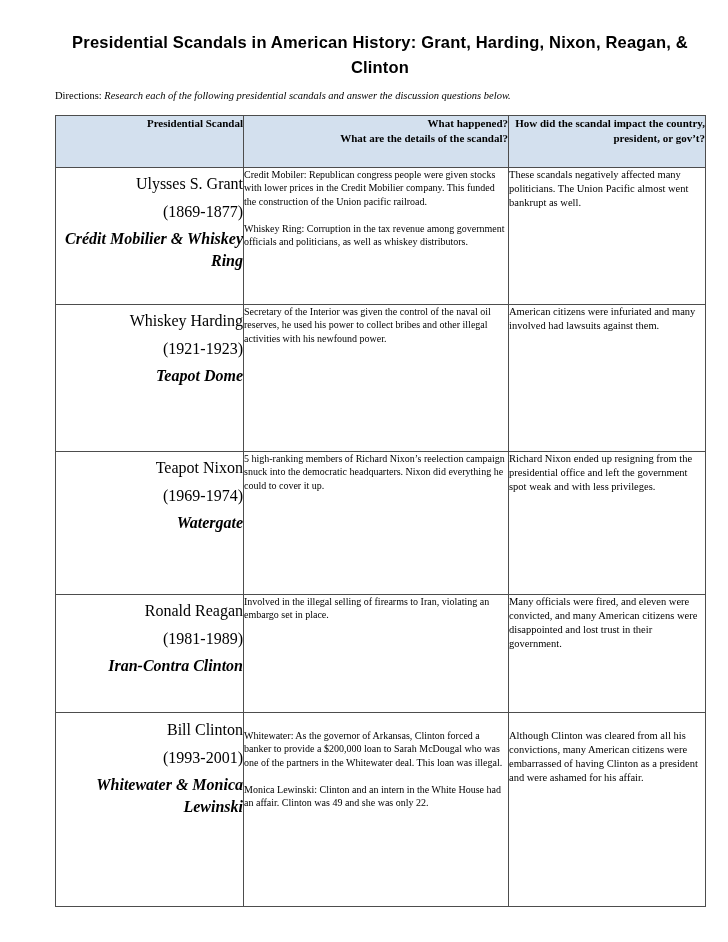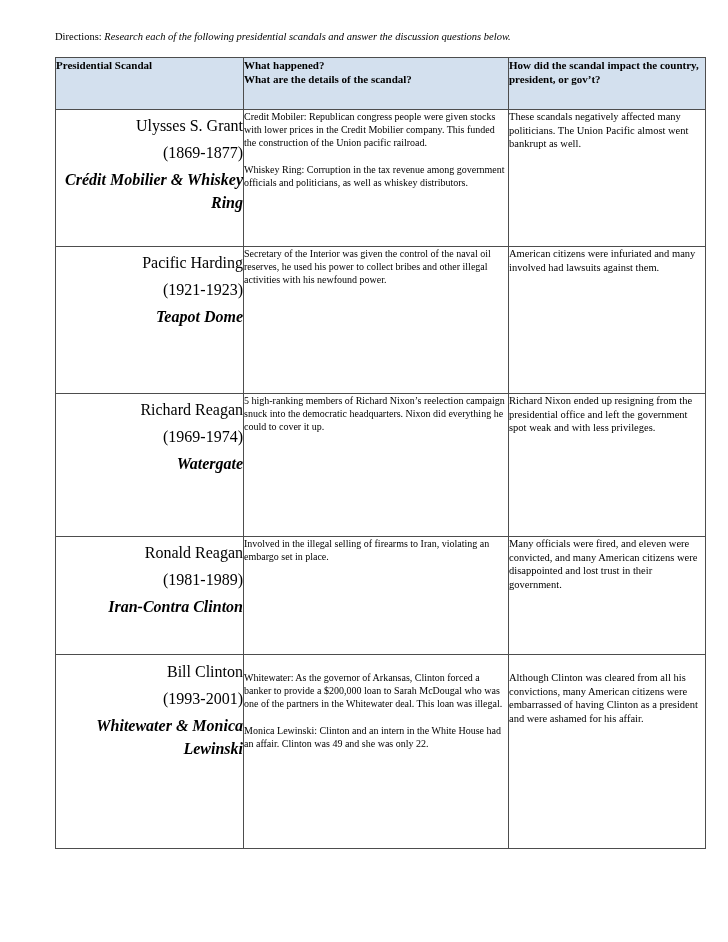--- a/index.html
+++ b/index.html
@@ -43,21 +43,21 @@
   }
   table.scandals th, table.scandals td{
     border:1px solid var(--border);
     vertical-align:top;
     padding:0;
   }
   thead th{
     background:var(--header_bg);
     font-weight:700;
     font-size:11px;
-    text-align:left;
+    text-align:right;
     vertical-align:middle;
     height:52px;
     line-height:1.35;
     padding:2px 10px;
   }
   td.name-cell{
     text-align:right;
     vertical-align:middle;
     font-size:16px;
     padding:4px 28px;
@@ -85,20 +85,21 @@
   tr.row-clinton td.name-cell{vertical-align:top;padding-top:1px;}
   tr.row-clinton td.details-cell{padding-top:16px;}
   tr.row-clinton td.impact-cell{padding-top:16px;}
   th .h-line{display:block;}
 </style>
 </head>
 <body>
 
 <div class="page">
 
+  <h1 class="title">Presidential Scandals in American History:  Grant, Harding, Nixon, Reagan, &amp; Clinton</h1>
 
   <p class="directions"><span class="dir-label">Directions:</span>  <span class="dir-text">Research each of the following presidential scandals and answer the discussion questions below.</span></p>
 
   <table class="scandals">
     <colgroup>
       <col style="width:188px">
       <col style="width:265px">
       <col style="width:197px">
     </colgroup>
     <thead>
@@ -123,35 +124,35 @@
           <p>Credit Mobiler: Republican congress people were given stocks with lower prices in the Credit Mobilier company. This funded the construction of the Union pacific railroad.</p>
           <p>Whiskey Ring: Corruption in the tax revenue among government officials and politicians, as well as whiskey distributors.</p>
         </td>
         <td class="impact-cell">
           <p>These scandals negatively affected many politicians. The Union Pacific almost went bankrupt as well.</p>
         </td>
       </tr>
 
       <tr class="row-harding">
         <td class="name-cell">
-          <p class="pres-name">Pacific Harding</p>
+          <p class="pres-name">Whiskey Harding</p>
           <p class="pres-years">(1921-1923)</p>
           <p class="pres-scandal">Teapot Dome</p>
         </td>
         <td class="details-cell">
           <p>Secretary of the Interior was given the control of the naval oil reserves, he used his power to collect bribes and other illegal activities with his newfound power.</p>
         </td>
         <td class="impact-cell">
           <p>American citizens were infuriated and many involved had lawsuits against them.</p>
         </td>
       </tr>
 
       <tr class="row-nixon">
         <td class="name-cell">
-          <p class="pres-name">Richard Reagan</p>
+          <p class="pres-name">Teapot Nixon</p>
           <p class="pres-years">(1969-1974)</p>
           <p class="pres-scandal">Watergate</p>
         </td>
         <td class="details-cell">
           <p>5 high-ranking members of Richard Nixon’s reelection campaign snuck into the democratic headquarters. Nixon did everything he could to cover it up.</p>
         </td>
         <td class="impact-cell">
           <p>Richard Nixon ended up resigning from the presidential office and left the government spot weak and with less privileges.</p>
         </td>
       </tr>

